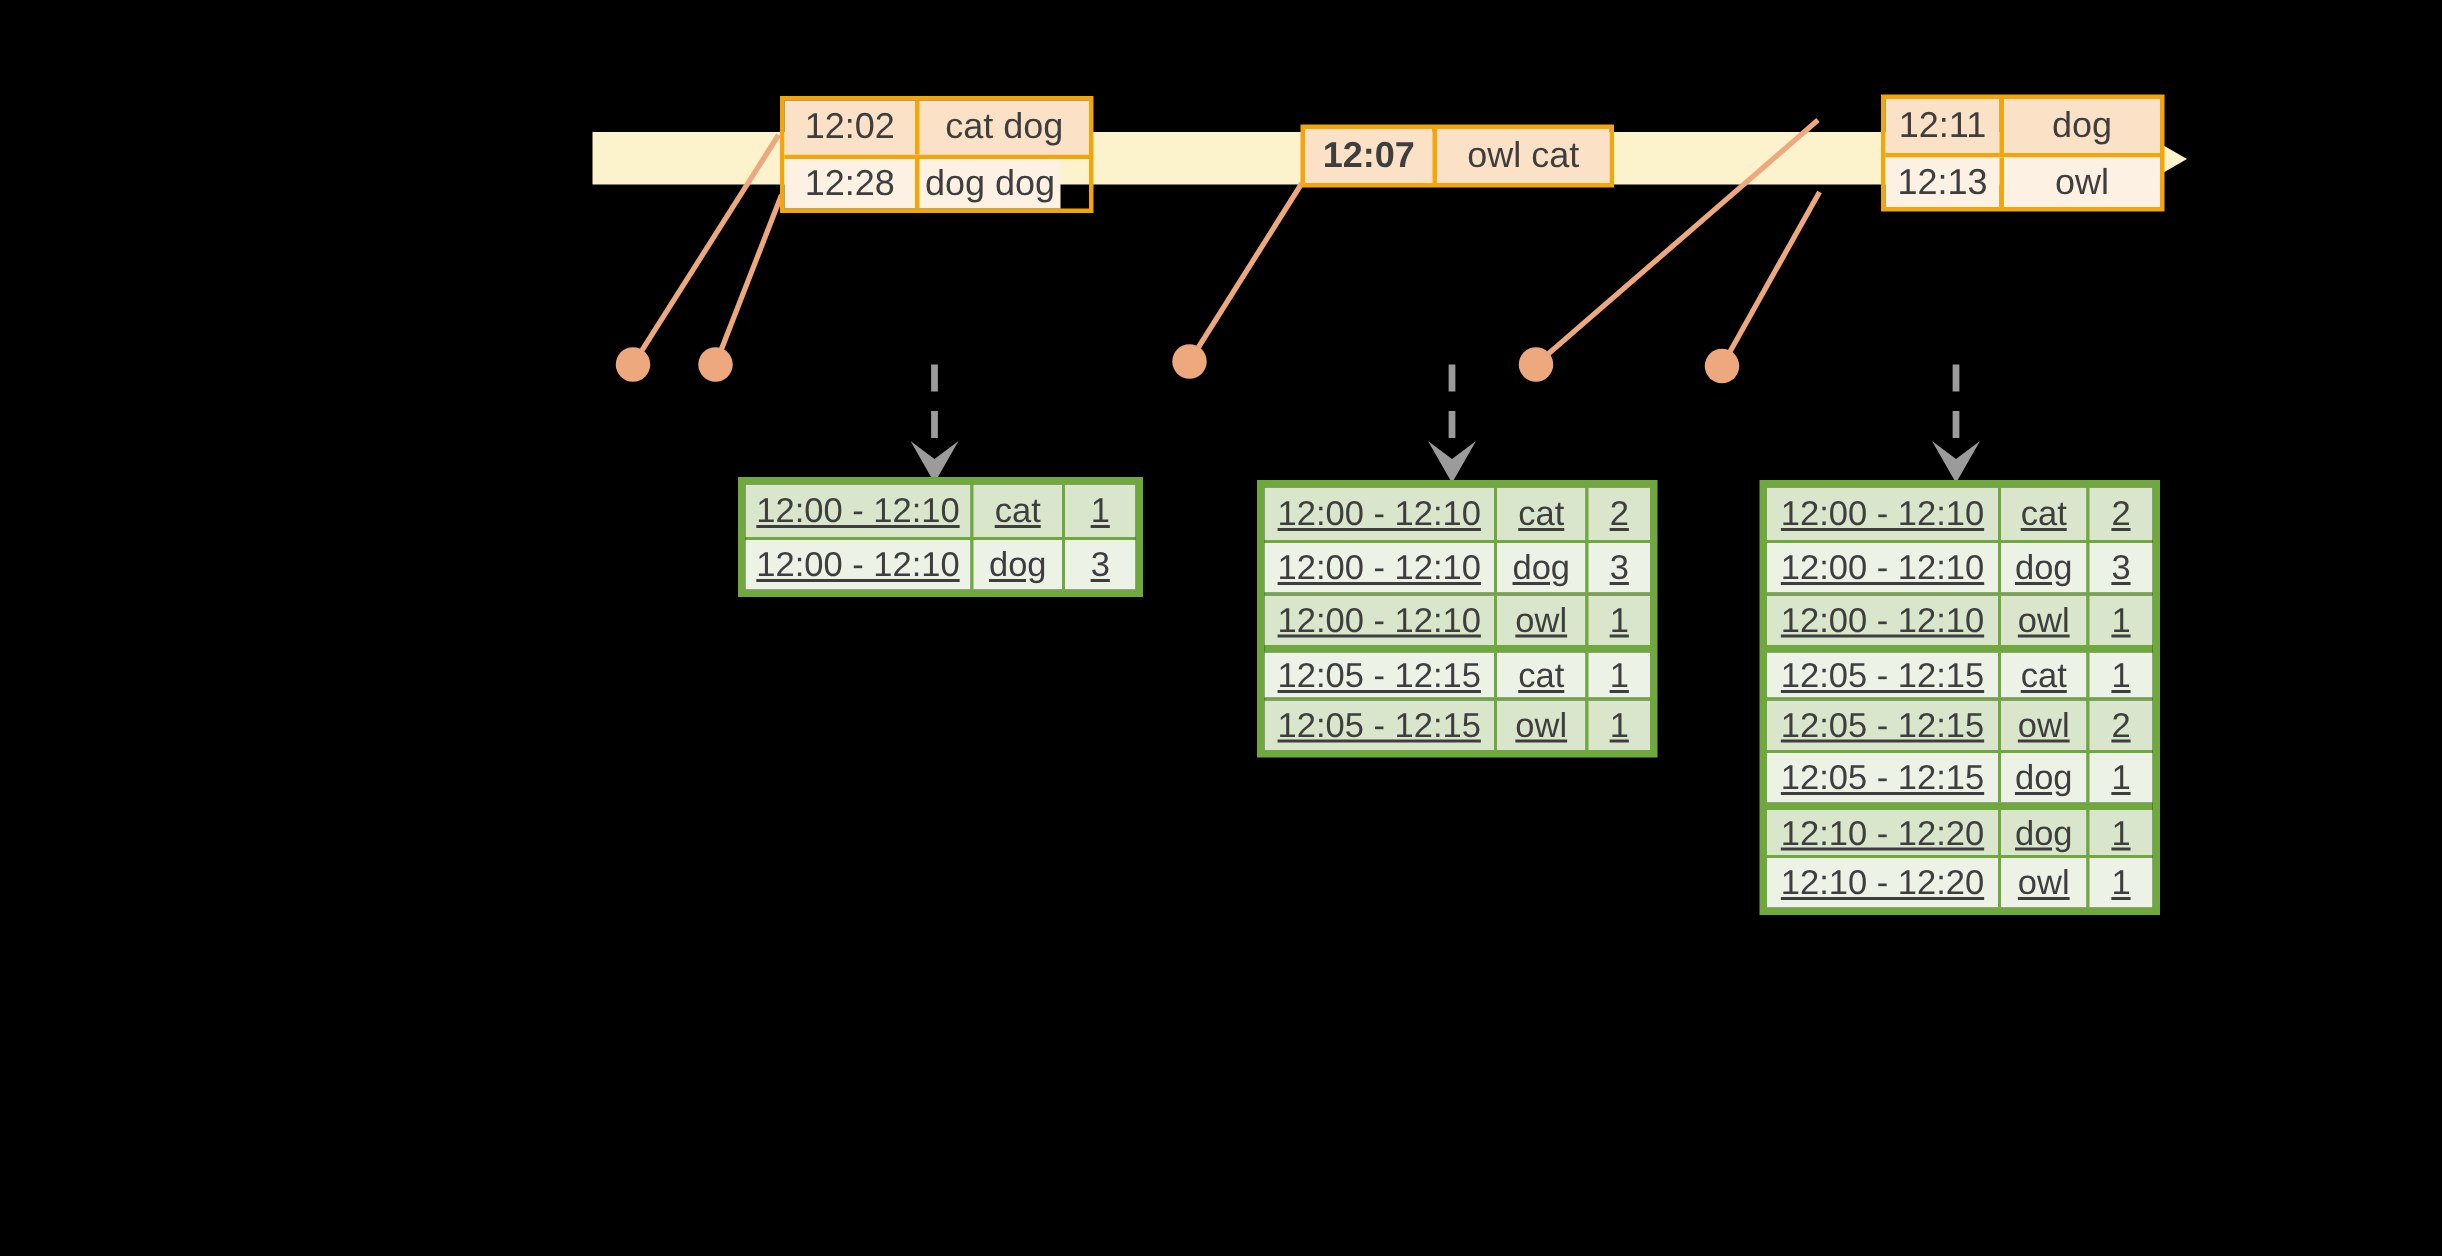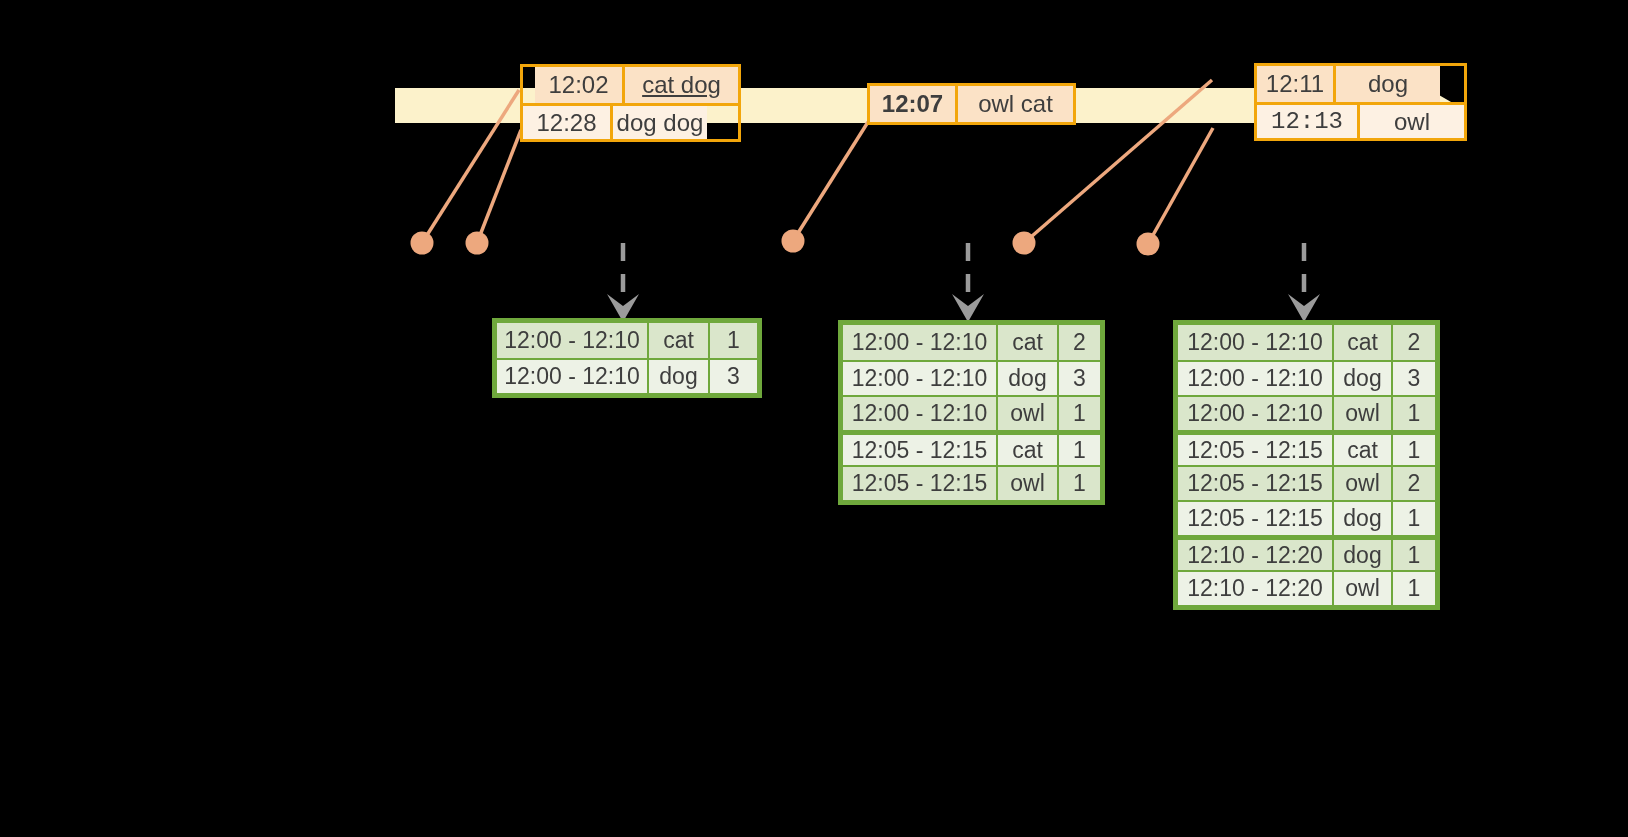--- a/index.html
+++ b/index.html
@@ -19,21 +19,21 @@
   .etable{position:absolute;border:3px solid var(--event-border,#F2A60B);}
   .erow{display:flex;height:36px;}
   .erow + .erow{border-top:3px solid var(--event-border,#F2A60B);}
   .erow.dark .ecell{background:var(--event-row-dark,#FBE2C6);}
   .erow.light .ecell{background:var(--event-row-light,#FDF1E3);}
   .ecell{display:flex;align-items:center;justify-content:center;
          font-size:24px;white-space:nowrap;}
   .ecell + .ecell{border-left:3px solid var(--event-border,#F2A60B);}
 
   
-  .gtable{position:absolute;border:5px solid var(--result-border,#6FA83C);}
+  .gtable{position:absolute;border:5px solid var(--result-border,#6FA83C);text-decoration:underline;}
   .grow{display:flex;height:35px;}
   .grow + .grow{border-top:2px solid var(--result-border,#6FA83C);}
   .grow.group-start{border-top:5px solid var(--result-border,#6FA83C);}
   .grow.dark .gcell{background:var(--result-row-dark,#DAE6CB);}
   .grow.light .gcell{background:var(--result-row-light,#EDF2E6);}
   .gcell{display:flex;align-items:center;justify-content:center;
          font-size:23px;white-space:nowrap;}
   .gcell + .gcell{border-left:2px solid var(--result-border,#6FA83C);text-align:center;}
 </style>
 </head>
@@ -66,41 +66,41 @@
       <polygon class="trigger-head" points="952,294 968,306 984,294 968,322"></polygon>
     </g>
     <g>
       <line class="trigger-shaft" x1="1304" y1="243" x2="1304" y2="299"></line>
       <polygon class="trigger-head" points="1288,294 1304,306 1320,294 1304,322"></polygon>
     </g>
   </svg>
 
 <div class="etable" style="left: 520px; top: 64px;">
       <div class="erow dark">
-        <div class="ecell etime" style="width: 87px; margin-left: 12px;">12:02</div>
-        <div class="ecell ewords" style="width: 116px; text-decoration: underline;">cat dog</div>
+        <div class="ecell etime" style="width: 87px;">12:02</div>
+        <div class="ecell ewords" style="width: 116px;">cat dog</div>
       </div>
       <div class="erow light">
         <div class="ecell etime" style="width: 87px;">12:28</div>
         <div class="ecell ewords" style="width: 97px;">dog dog</div>
       </div>
     </div>
     <div class="etable" style="left: 867px; top: 83px;">
       <div class="erow dark">
         <div class="ecell etime" style="width: 85px; font-weight: bold;">12:07</div>
         <div class="ecell ewords" style="width: 118px;">owl cat</div>
       </div>
     </div>
     <div class="etable" style="left: 1254px; top: 63px;">
       <div class="erow dark">
         <div class="ecell etime" style="width: 76px;">12:11</div>
         <div class="ecell ewords" style="width: 107px;">dog</div>
       </div>
       <div class="erow light">
-        <div class="ecell etime" style="width: 100px; font-family: Liberation Mono, monospace;">12:13</div>
+        <div class="ecell etime" style="width: 76px;">12:13</div>
         <div class="ecell ewords" style="width: 107px;">owl</div>
       </div>
     </div>
     <div class="gtable" style="left: 492px; top: 318px;">
       <div class="grow dark">
         <div class="gcell gwindow" style="width: 150px;">12:00 - 12:10</div>
         <div class="gcell gword" style="width: 61px;">cat</div>
         <div class="gcell gcount" style="width: 49px;">1</div>
       </div>
       <div class="grow light">

